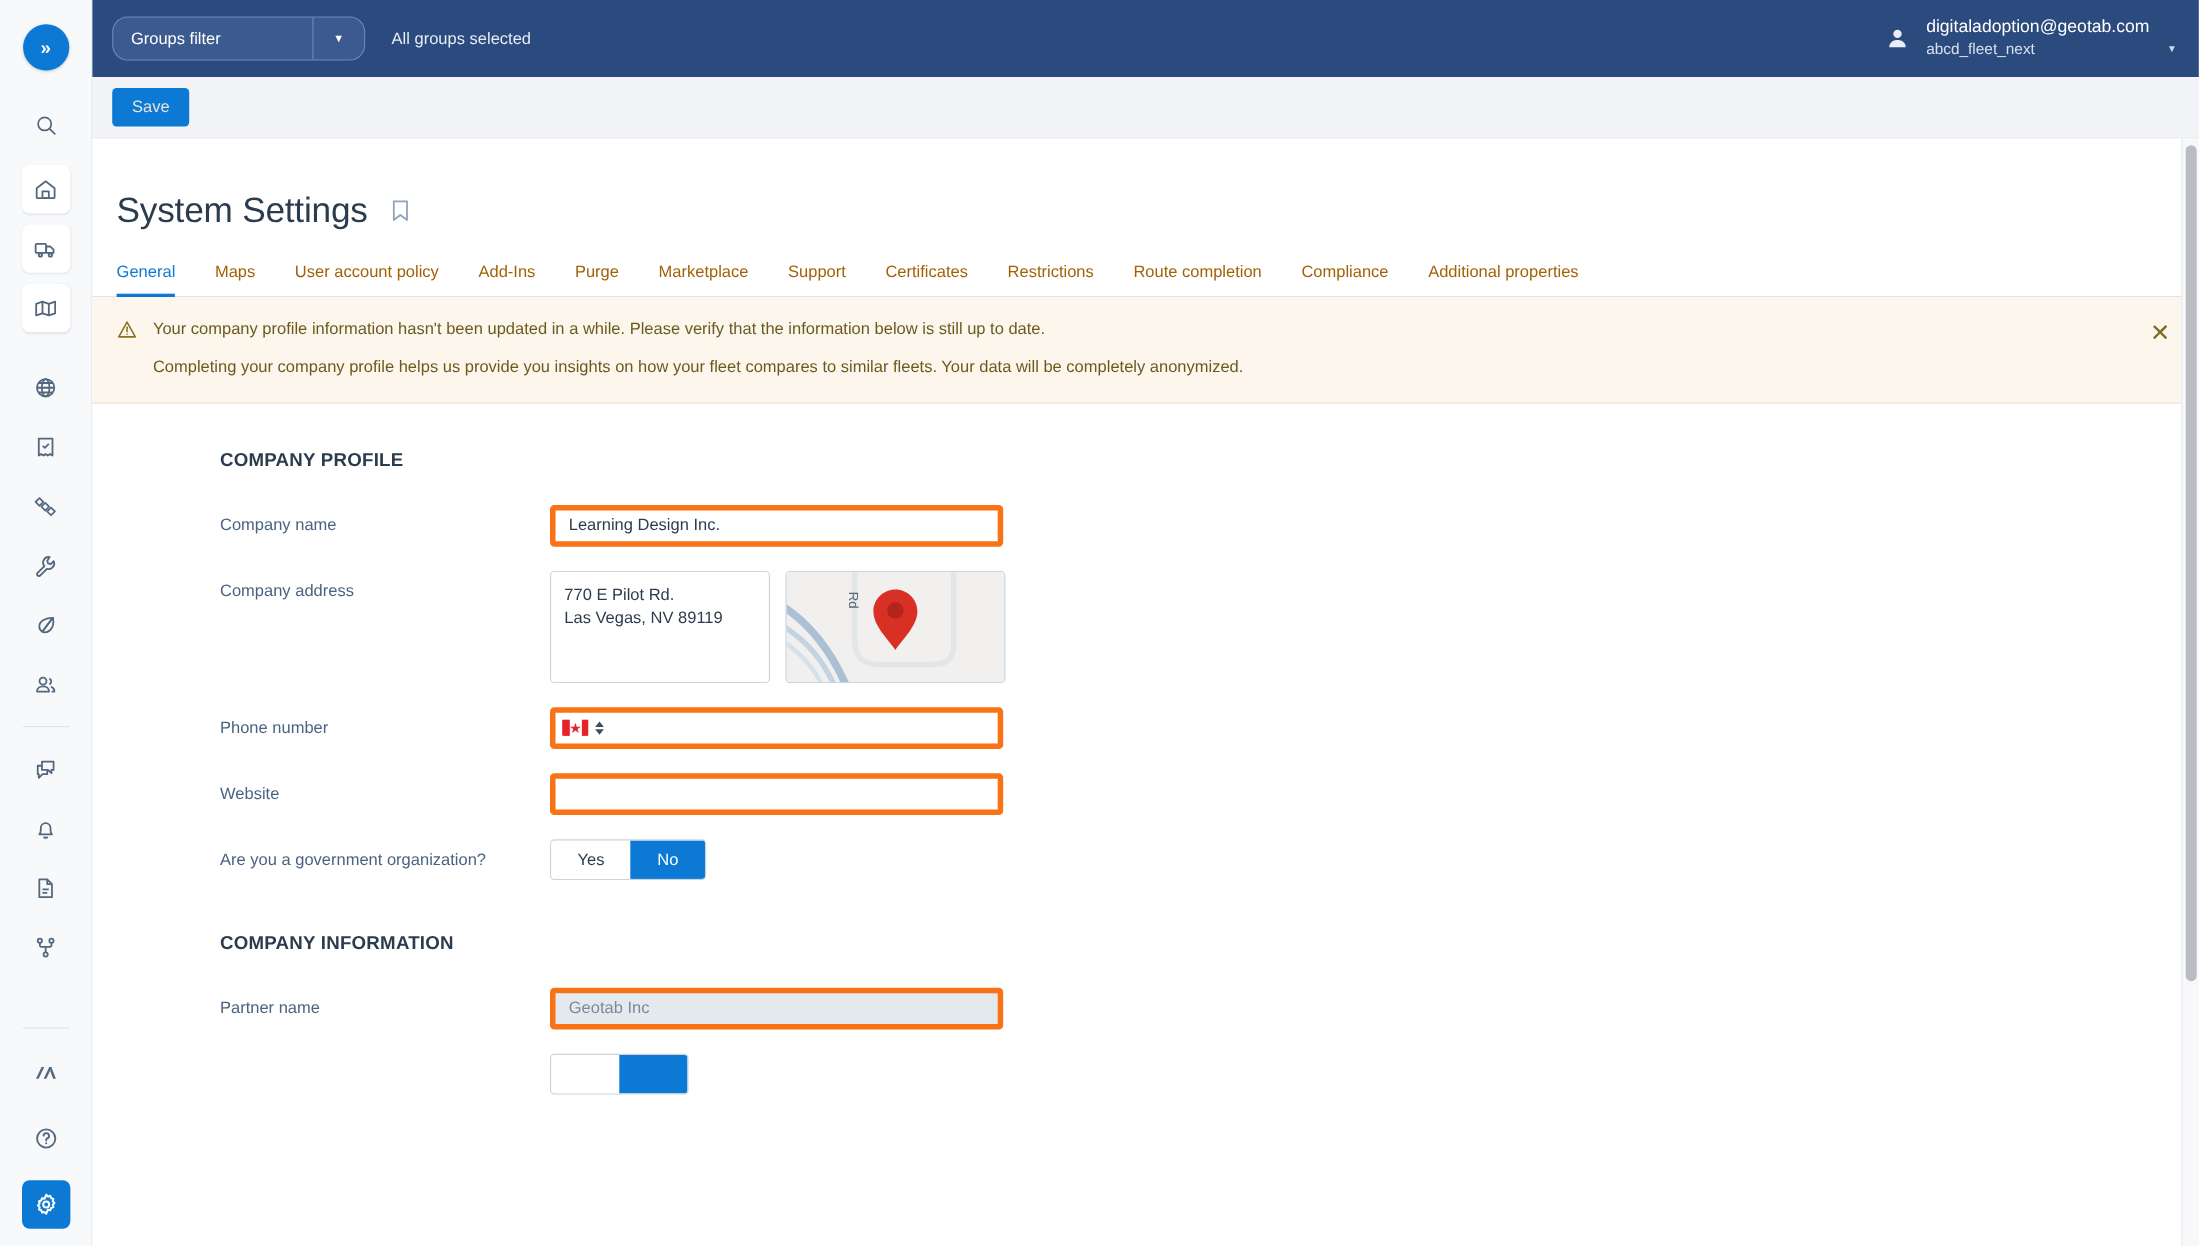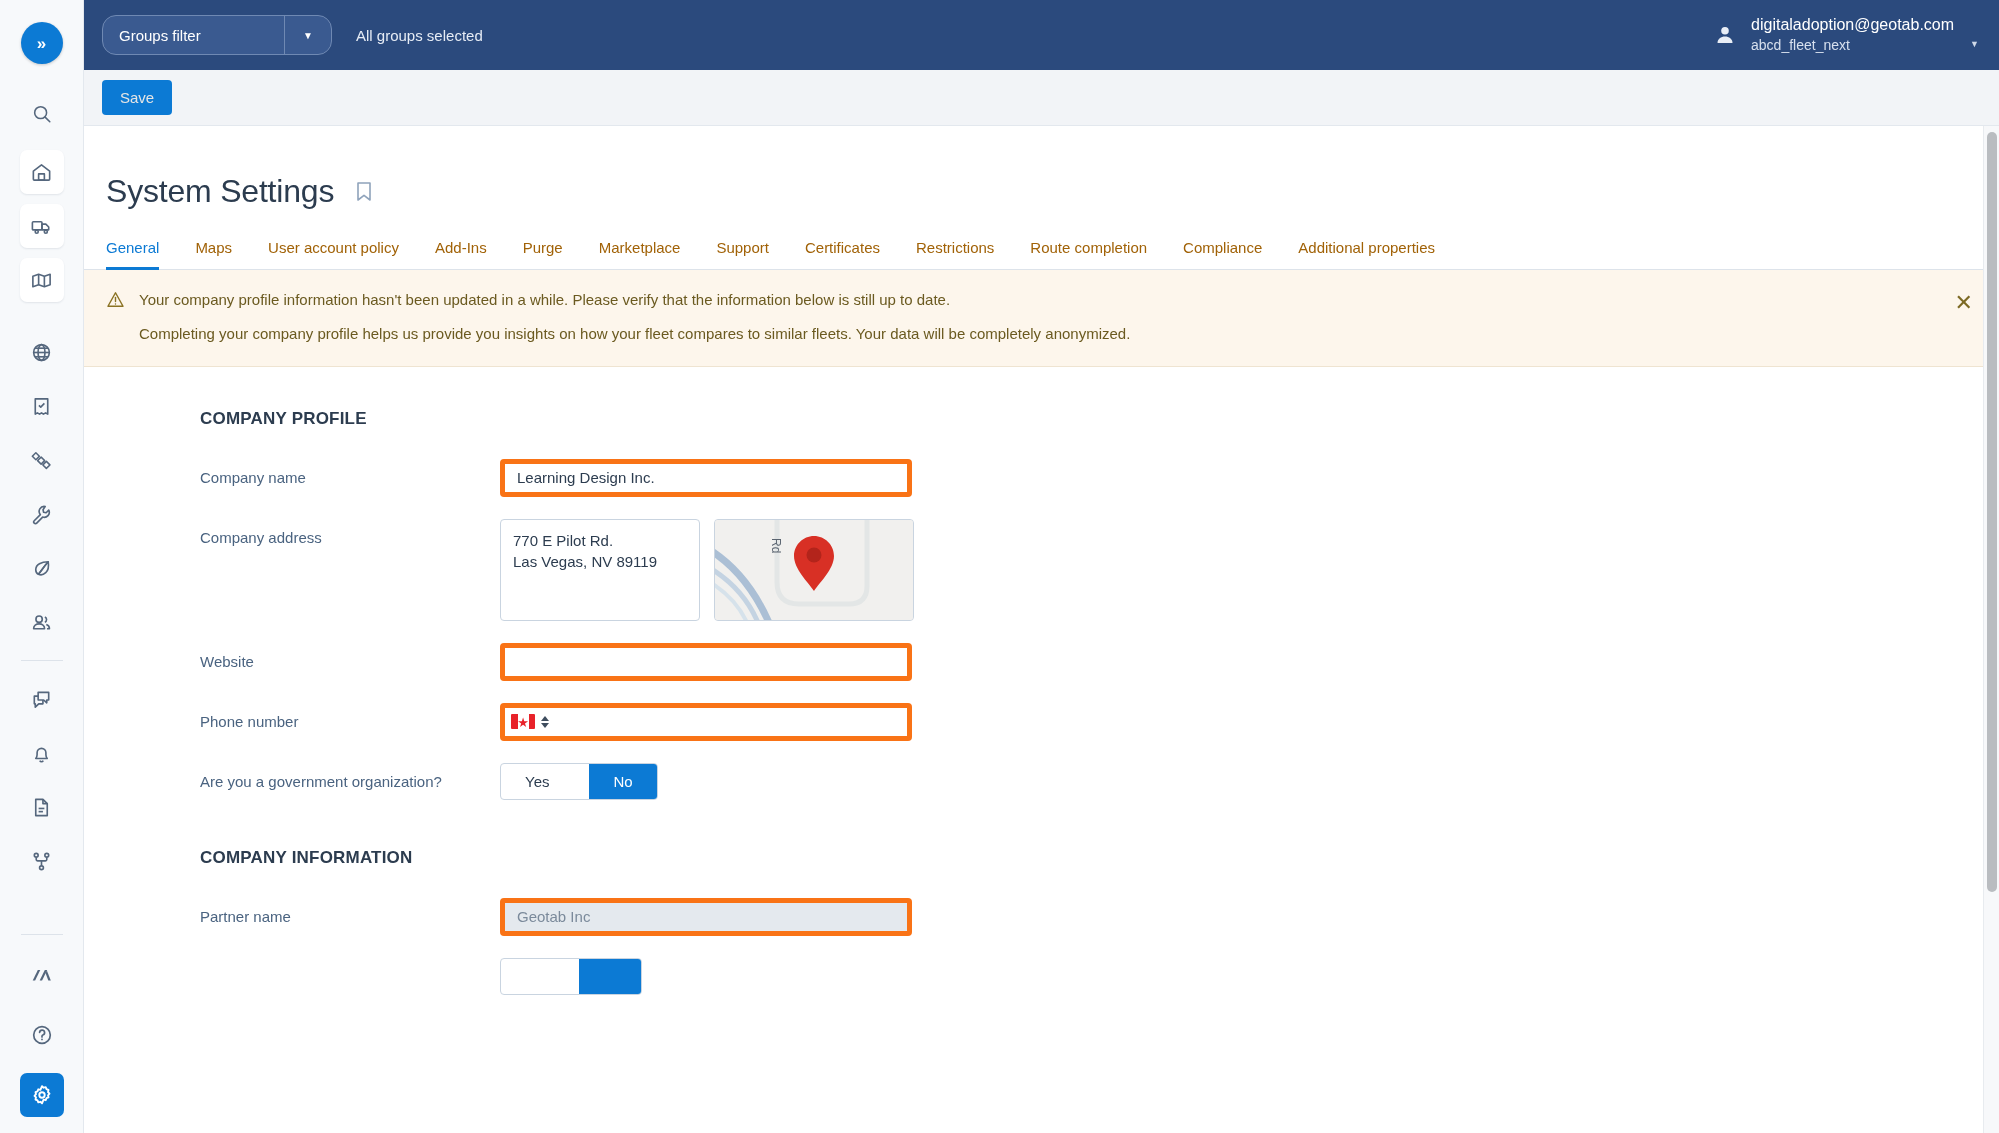--- a/index.html
+++ b/index.html
@@ -174,21 +174,21 @@
     position:absolute; left:50%; top:50%; transform: translate(-50%,-50%);
     color:#e8222a; font-size: 13px; font-style: normal; line-height:1;
   }
   .spin { display:flex; flex-direction:column; gap:2px; }
   .spin s { display:block; width:0;height:0; border-left:4px solid transparent; border-right:4px solid transparent;}
   .spin s.up { border-bottom: 5px solid #3f4d5e; }
   .spin s.dn { border-top: 5px solid #3f4d5e; }
 
   .toggle {
     display: inline-flex; border: 1px solid #c9d4e0; border-radius: 4px;
-    overflow: hidden; background: #fff; gap: 16px;
+    overflow: hidden; background: #fff;
   }
   .toggle div {
     padding: 9px 24px; font-size: 15px; color: #2c3c4f; cursor: pointer;
     min-width: 62px; text-align: center;
   }
   .toggle div.on { background: #0c7ad4; color: #fff; }
 
   .section-gap { height: 26px; }
 
   
@@ -474,43 +474,43 @@
                 <g transform="translate(99,16)">
                   <path d="M0 0 C -11 0 -20 9 -20 20 C -20 33 -6 46 0 55 C 6 46 20 33 20 20 C 20 9 11 0 0 0 Z" fill="#d83025"></path>
                   <circle cx="0" cy="19" r="7.5" fill="#b3241b"></circle>
                 </g>
               </svg>
             </div>
           </div>
         </div>
 
         <div class="frow">
-          <div class="flabel">Website</div>
-          <div class="fcontrol">
-            <input class="inp" type="text" value="" style="">
-          </div>
-        </div>
-
-        <div class="frow">
           <div class="flabel">Phone number</div>
           <div class="fcontrol phone-wrap">
             <input class="inp phone-inp" type="text" value="" style="">
             <span class="flagbox">
               <span class="flag">
                   <i>★</i>
                 </span>
               <span class="spin">
                   <s class="up"></s>
                   <s class="dn"></s>
                 </span>
             </span>
           </div>
         </div>
 
         <div class="frow">
+          <div class="flabel">Website</div>
+          <div class="fcontrol">
+            <input class="inp" type="text" value="" style="">
+          </div>
+        </div>
+
+        <div class="frow">
           <div class="flabel">Are you a government organization?</div>
           <div class="fcontrol">
             <div class="toggle">
               <div>Yes</div>
               <div class="on">No</div>
             </div>
           </div>
         </div>
 
         <div class="section-gap"></div>

